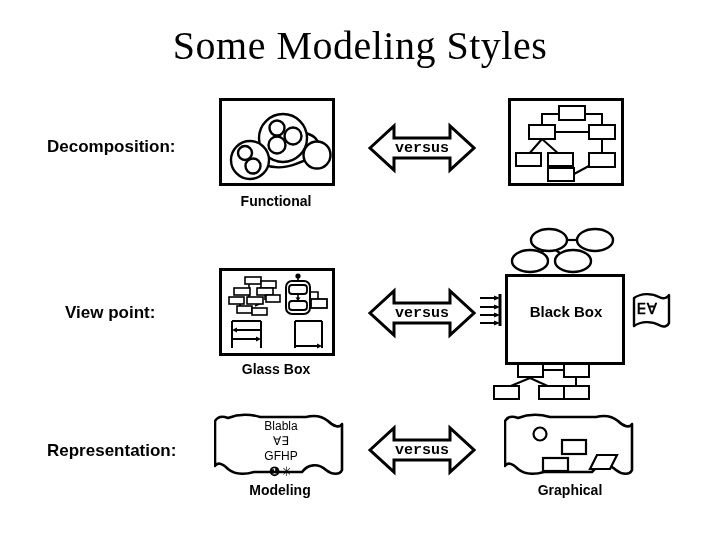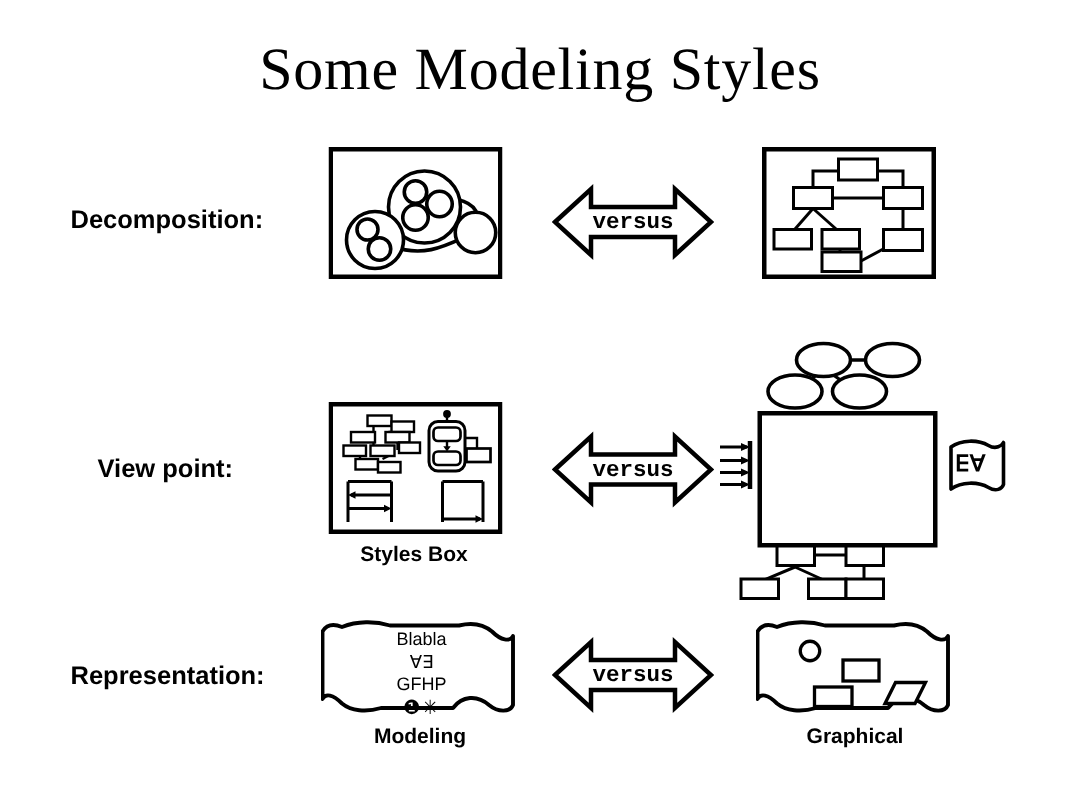--- a/index.html
+++ b/index.html
@@ -199,20 +199,21 @@
       <rect x="51" y="8" width="26" height="14" fill="#fff" stroke="#000" stroke-width="2"></rect>
       <rect x="21" y="27" width="26" height="14" fill="#fff" stroke="#000" stroke-width="2"></rect>
       <rect x="81" y="27" width="26" height="14" fill="#fff" stroke="#000" stroke-width="2"></rect>
       <rect x="8" y="55" width="25" height="13" fill="#fff" stroke="#000" stroke-width="2"></rect>
       <rect x="40" y="55" width="25" height="13" fill="#fff" stroke="#000" stroke-width="2"></rect>
       <rect x="81" y="55" width="26" height="14" fill="#fff" stroke="#000" stroke-width="2"></rect>
       <rect x="40" y="70" width="26" height="13" fill="#fff" stroke="#000" stroke-width="2"></rect>
     </svg>
   </div>
 
+  <div class="caption cap-functional">Functional</div>
 
   <div class="row-label lbl-view">View point:</div>
 
   <div class="diagram d-glass">
     <svg width="116" height="88" viewBox="0 0 116 88" xmlns="http://www.w3.org/2000/svg">
       <rect x="1.5" y="1.5" width="113" height="85" fill="#fff" stroke="#000" stroke-width="3"></rect>
 
       <path d="M30 20 L30 15 L43 15" fill="none" stroke="#000" stroke-width="1.6"></path>
       <path d="M22 25 L22 21 L30 21" fill="none" stroke="#000" stroke-width="1.6"></path>
       <path d="M40 20 L52 20" fill="none" stroke="#000" stroke-width="1.6"></path>
@@ -300,24 +301,25 @@
       <path d="M52 160 L28 170" fill="none" stroke="#000" stroke-width="2"></path>
       <path d="M52 160 L74 170" fill="none" stroke="#000" stroke-width="2"></path>
       <rect x="40" y="146" width="25" height="13" fill="#fff" stroke="#000" stroke-width="2"></rect>
       <rect x="86" y="146" width="25" height="13" fill="#fff" stroke="#000" stroke-width="2"></rect>
       <rect x="16" y="168" width="25" height="13" fill="#fff" stroke="#000" stroke-width="2"></rect>
       <rect x="61" y="168" width="25" height="13" fill="#fff" stroke="#000" stroke-width="2"></rect>
       <rect x="86" y="168" width="25" height="13" fill="#fff" stroke="#000" stroke-width="2"></rect>
     </svg>
   </div>
 
+  <div class="blackbox-label">Black Box</div>
 
   <div class="quant-glyph">∀∃</div>
 
-  <div class="caption cap-glass">Styles Box</div>
+  <div class="caption cap-glass">Glass Box</div>
 
   <div class="row-label lbl-repr">Representation:</div>
 
   <div class="diagram d-textual">
     <svg width="130" height="68" viewBox="0 0 130 68" xmlns="http://www.w3.org/2000/svg">
       <path d="M14 6
                C 24 2, 36 2, 46 5
                L 92 5
                C 100 3, 108 4, 114 9
                C 120 15, 126 16, 128 12

